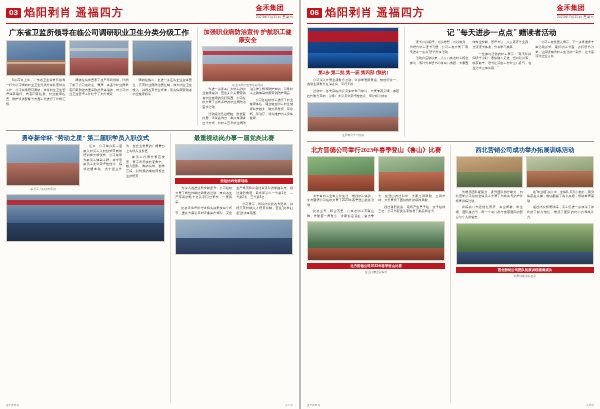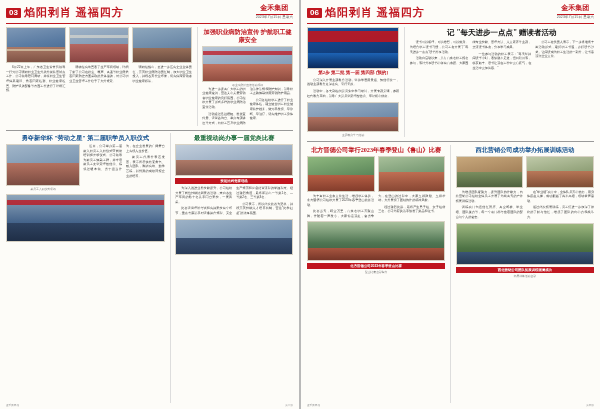--- a/index.html
+++ b/index.html
@@ -19,21 +19,21 @@
   .masthead{display:flex;align-items:flex-start;justify-content:space-between;height:16px;}
   .mh-left{display:flex;align-items:center;gap:3px;}
   .pagenum{
     background:#c0161f;color:#fff;font-size:8px;font-weight:bold;
     padding:1px 3px;border-radius:1px;line-height:1;
   }
   .mh-title{
     font-family:"Liberation Serif","DejaVu Serif",serif;
     font-size:11px;font-weight:bold;color:#c0161f;letter-spacing:1px;
   }
-  .mh-right{text-align:center;line-height:1.1;}
+  .mh-right{text-align:left;line-height:1.1;}
   .mh-logo{
     font-family:"Liberation Serif","DejaVu Serif",serif;
     font-size:7px;font-weight:bold;color:#c0161f;
     border-bottom:1px solid #c0161f;padding-bottom:1px;
   }
   .mh-date{font-size:3.4px;color:#555;margin-top:1px;letter-spacing:.2px;}
   .rule{height:1px;background:#c0161f;margin:2px 0 3px 0;}
   .rule.thin{height:.5px;background:#999;}
   
   .headline{
@@ -77,20 +77,21 @@
       </div>
       <div class="mh-right">
         <div class="mh-logo">金禾集团</div>
         <div class="mh-date">2023年7月15日 星期六</div>
       </div>
     </div>
     <div class="rule"></div>
 
     <div style="display:flex;gap:5px;">
       <div style="flex:2.05;">
+        <div class="headline h-main">广东省卫监所领导在临公司调研职业卫生分类分级工作</div>
         <div style="display:flex;gap:3px;margin-bottom:2px;">
           <div class="photo" style="flex:1;height:34px;background:linear-gradient(170deg,#7e98b6 0%,#5b7ca3 45%,#3d5f86 100%);">
             <div class="band" style="top:55%;height:45%;background:linear-gradient(180deg,#b9795c,#8a4f38);opacity:.85;"></div>
             <div class="band" style="top:62%;height:6%;background:#d8ccae;opacity:.7;"></div>
           </div>
           <div class="photo" style="flex:1;height:34px;background:linear-gradient(170deg,#9fb2c6,#6a86a5);">
             <div class="band" style="top:48%;height:52%;background:linear-gradient(180deg,#c25a4c,#8d3329);opacity:.8;"></div>
             <div class="band" style="top:20%;height:8%;background:#e4e0d2;opacity:.6;"></div>
           </div>
           <div class="photo" style="flex:1;height:34px;background:linear-gradient(170deg,#8ea7bd,#4f7096);">

